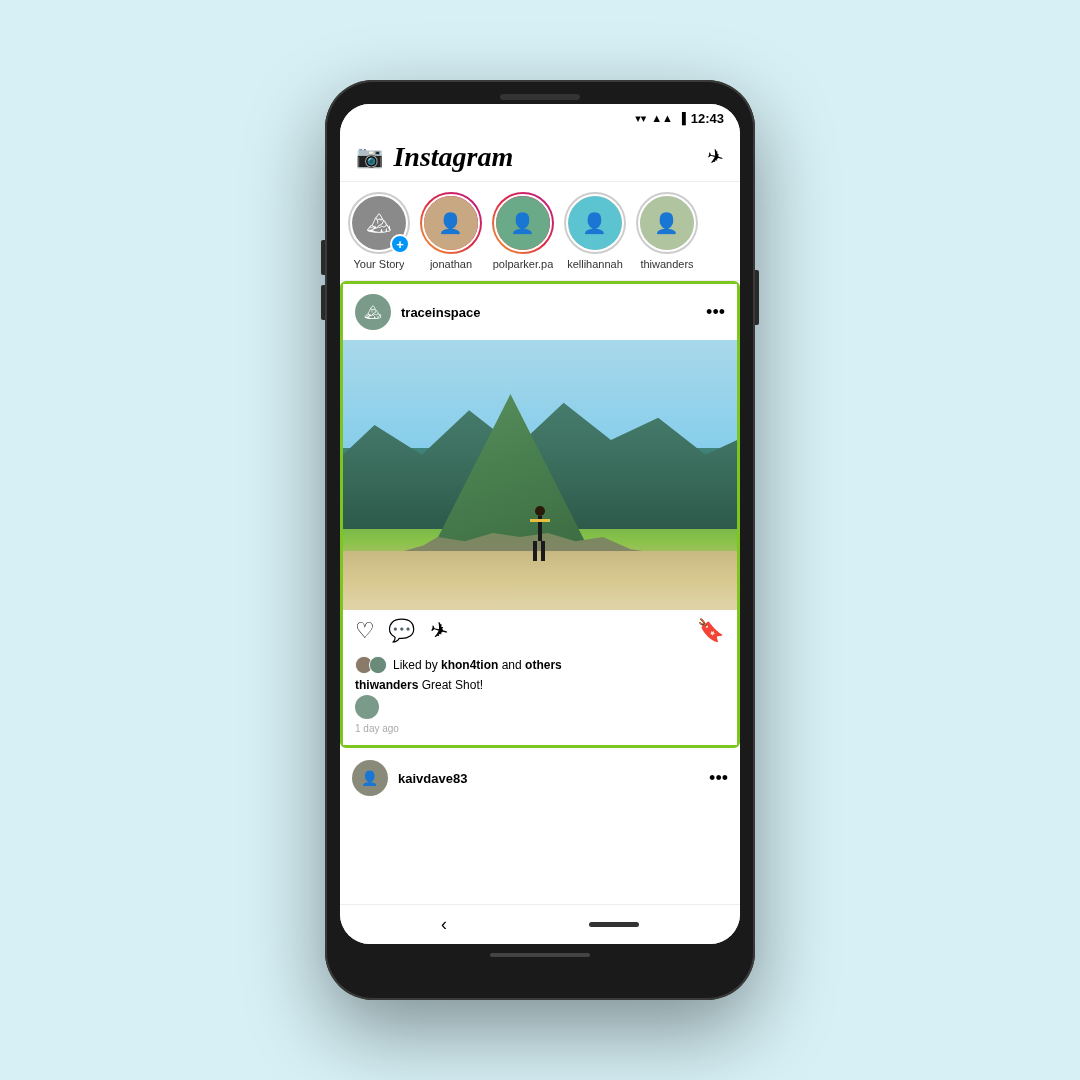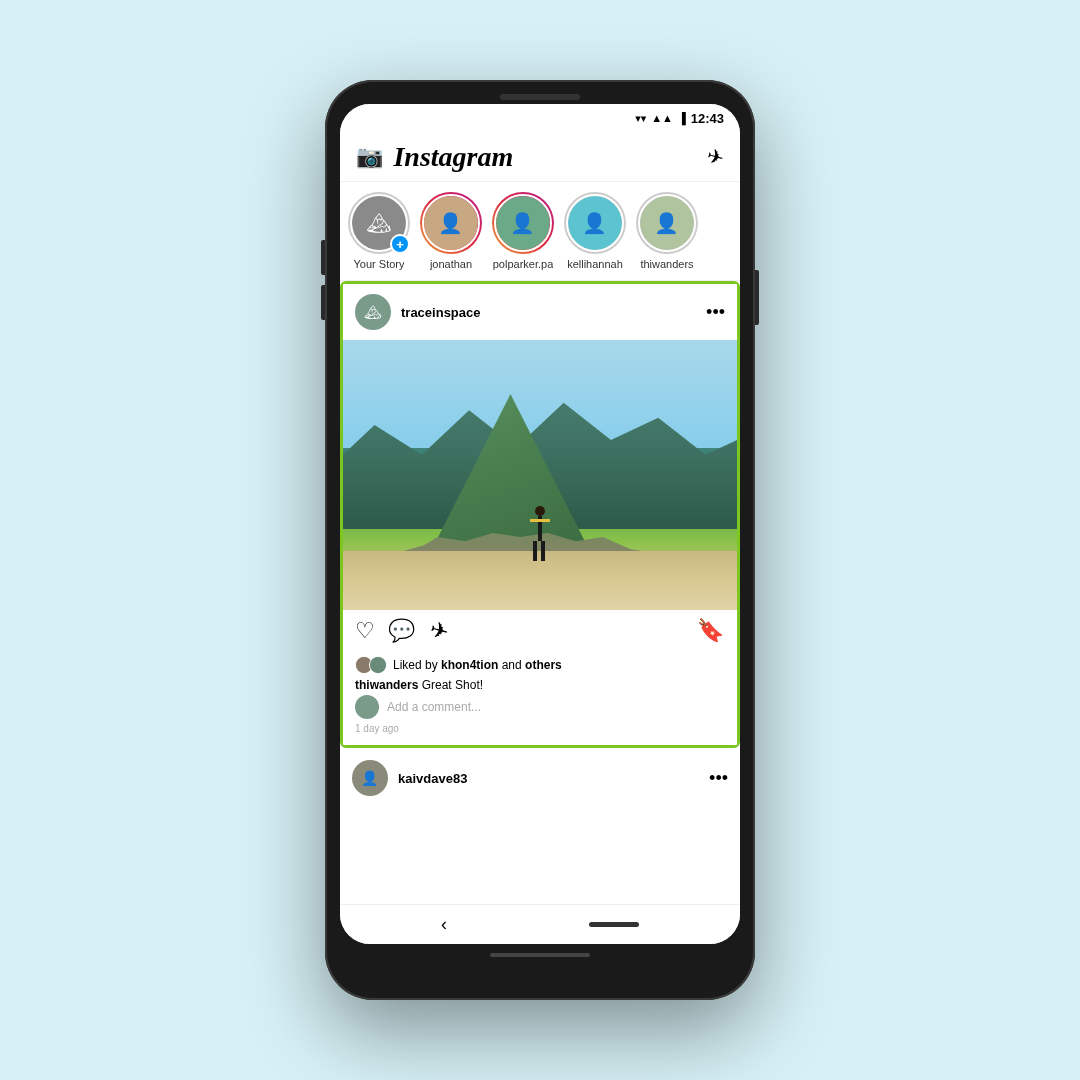--- a/index.html
+++ b/index.html
@@ -677,21 +677,20 @@
             </div>
             <span class="likes-text">
               Liked by <strong>khon4tion</strong><span> and </span><strong>others</strong>
             </span>
           </div>
           <div class="comment-preview">
             <strong>thiwanders</strong><span> Great Shot!</span>
           </div>
           <div class="add-comment-row">
             <div class="add-comment-avatar" style="background:#7a9a8a;"></div>
-            <span class="add-comment-input">Add a comment...</span>
           </div>
           <div class="post-timestamp">1 day ago</div>
         </div>
       </div>
 
       <div class="post2-header">
         <div class="post-user-info">
           <div class="post-avatar" style="background:#8a8a7a;">👤</div>
           <span class="post-username">kaivdave83</span>
         </div>

